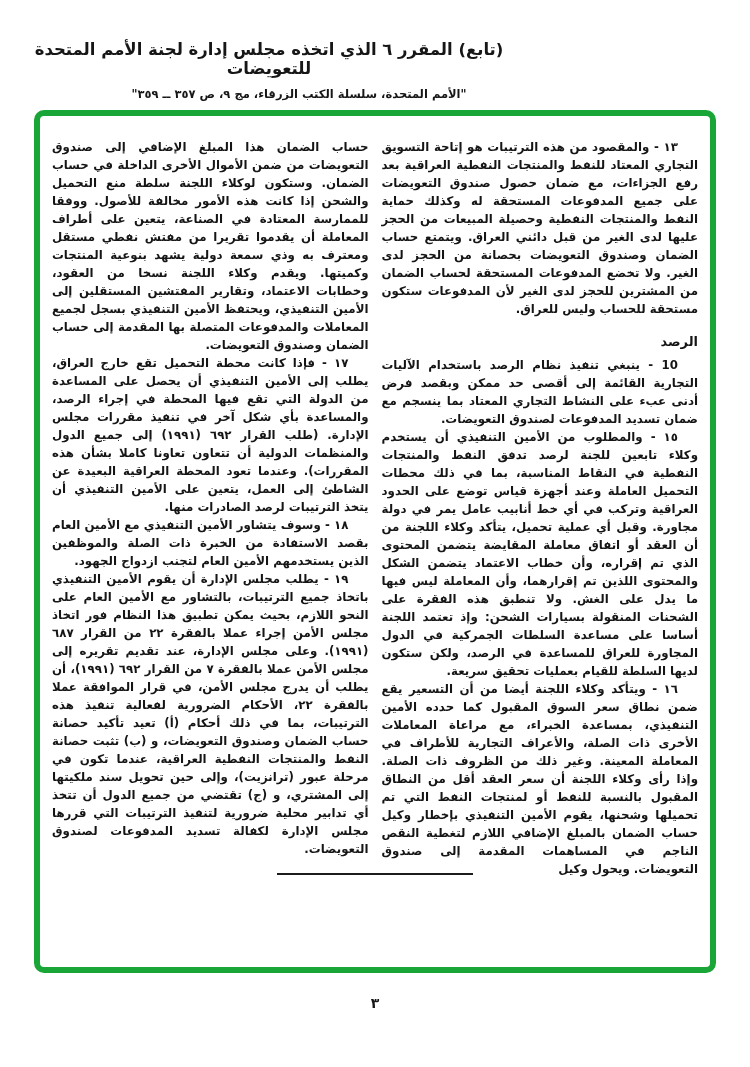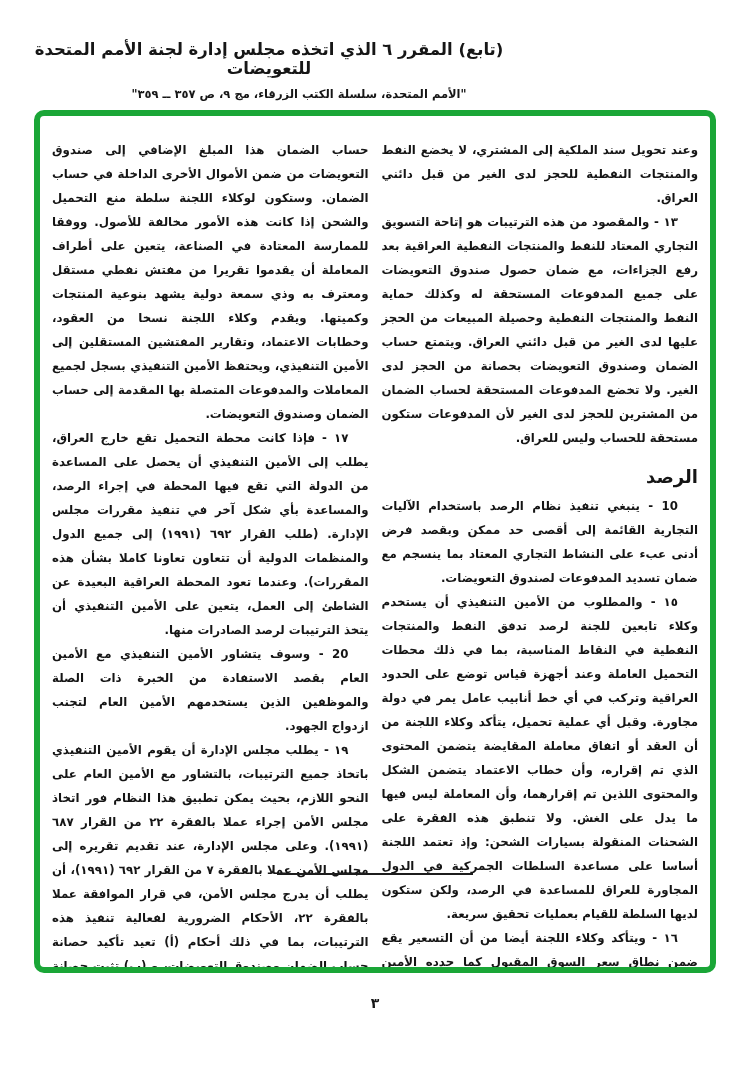--- a/index.html
+++ b/index.html
@@ -21,54 +21,53 @@
   .green-box{
     position:absolute;left:34px;top:110px;width:682px;height:863px;
     box-sizing:border-box;border:6px solid var(--green,#1aa637);border-radius:10px;
     background:#ffffff;overflow:hidden;
   }
   .columns{
     position:absolute;inset:0;display:flex;direction:rtl;
     padding:22px 12px 0 12px;gap:13px;
   }
   .col{flex:1 1 0;min-width:0;direction:rtl;text-align:justify;
-    font-size:11.8px;line-height:24px;font-weight:600;color:#151515;}
+    font-size:11.8px;line-height:18px;font-weight:600;color:#151515;}
   .col .para{margin:0;}
   .col .para.indent{text-indent:20px;}
-  .col .heading{font-weight:bold;margin:15px 0 5px 0;text-align:right;font-size:18px;}
+  .col .heading{font-weight:bold;margin:15px 0 5px 0;text-align:right;font-size:13px;}
   .end-divider{
     position:absolute;top:757px;left:50%;transform:translateX(-50%);
     width:196px;height:0;border-top:2px solid #1c1c1c;
   }
   .page-number{
     position:absolute;top:995px;left:0;width:750px;text-align:center;
     font-size:14px;font-weight:bold;
   }
 </style>
 </head>
 <body>
 
 <div class="header">
   <div class="doc-title">(تابع) المقرر ٦ الذي اتخذه مجلس إدارة لجنة الأمم المتحدة للتعويضات</div>
   <div class="doc-subtitle">"الأمم المتحدة، سلسلة الكتب الزرقاء، مج ٩، ص ٣٥٧ ــ ٣٥٩"</div>
 </div>
 
 <div class="green-box">
   <div class="columns">
     <div class="col">
-        <div class="para">وعند تحويل سند الملكية إلى المشتري، لا يخضع النفط والمنتجات النفطية للحجز لدى الغير من قبل دائني العراق.</div>
         <div class="para indent">١٣ -  والمقصود من هذه الترتيبات هو إتاحة التسويق التجاري المعتاد للنفط والمنتجات النفطية العراقية بعد رفع الجزاءات، مع ضمان حصول صندوق التعويضات على جميع المدفوعات المستحقة له وكذلك حماية النفط والمنتجات النفطية وحصيلة المبيعات من الحجز عليها لدى الغير من قبل دائني العراق. ويتمتع حساب الضمان وصندوق التعويضات بحصانة من الحجز لدى الغير. ولا تخضع المدفوعات المستحقة لحساب الضمان من المشترين للحجز لدى الغير لأن المدفوعات ستكون مستحقة للحساب وليس للعراق.</div>
         <div class="heading">الرصد</div>
         <div class="para indent">10 -  ينبغي تنفيذ نظام الرصد باستخدام الآليات التجارية القائمة إلى أقصى حد ممكن وبقصد فرض أدنى عبء على النشاط التجاري المعتاد بما ينسجم مع ضمان تسديد المدفوعات لصندوق التعويضات.</div>
         <div class="para indent">١٥ -  والمطلوب من الأمين التنفيذي أن يستخدم وكلاء تابعين للجنة لرصد تدفق النفط والمنتجات النفطية في النقاط المناسبة، بما في ذلك محطات التحميل العاملة وعند أجهزة قياس توضع على الحدود العراقية وتركب في أي خط أنابيب عامل يمر في دولة مجاورة. وقبل أي عملية تحميل، يتأكد وكلاء اللجنة من أن العقد أو اتفاق معاملة المقايضة يتضمن المحتوى الذي تم إقراره، وأن خطاب الاعتماد يتضمن الشكل والمحتوى اللذين تم إقرارهما، وأن المعاملة ليس فيها ما يدل على الغش. ولا تنطبق هذه الفقرة على الشحنات المنقولة بسيارات الشحن: وإذ تعتمد اللجنة أساسا على مساعدة السلطات الجمركية في الدول المجاورة للعراق للمساعدة في الرصد، ولكن ستكون لديها السلطة للقيام بعمليات تحقيق سريعة.</div>
         <div class="para indent">١٦ -  ويتأكد وكلاء اللجنة أيضا من أن التسعير يقع ضمن نطاق سعر السوق المقبول كما حدده الأمين التنفيذي، بمساعدة الخبراء، مع مراعاة المعاملات الأخرى ذات الصلة، والأعراف التجارية للأطراف في المعاملة المعينة. وغير ذلك من الظروف ذات الصلة. وإذا رأى وكلاء اللجنة أن سعر العقد أقل من النطاق المقبول بالنسبة للنفط أو لمنتجات النفط التي تم تحميلها وشحنها، يقوم الأمين التنفيذي بإخطار وكيل حساب الضمان بالمبلغ الإضافي اللازم لتغطية النقص الناجم في المساهمات المقدمة إلى صندوق التعويضات. ويحول وكيل</div>
       </div>
     <div class="col">
         <div class="para">حساب الضمان هذا المبلغ الإضافي إلى صندوق التعويضات من ضمن الأموال الأخرى الداخلة في حساب الضمان. وستكون لوكلاء اللجنة سلطة منع التحميل والشحن إذا كانت هذه الأمور مخالفة للأصول. ووفقا للممارسة المعتادة في الصناعة، يتعين على أطراف المعاملة أن يقدموا تقريرا من مفتش نفطي مستقل ومعترف به وذي سمعة دولية يشهد بنوعية المنتجات وكميتها. ويقدم وكلاء اللجنة نسخا من العقود، وخطابات الاعتماد، وتقارير المفتشين المستقلين إلى الأمين التنفيذي، ويحتفظ الأمين التنفيذي بسجل لجميع المعاملات والمدفوعات المتصلة بها المقدمة إلى حساب الضمان وصندوق التعويضات.</div>
         <div class="para indent">١٧ -  فإذا كانت محطة التحميل تقع خارج العراق، يطلب إلى الأمين التنفيذي أن يحصل على المساعدة من الدولة التي تقع فيها المحطة في إجراء الرصد، والمساعدة بأي شكل آخر في تنفيذ مقررات مجلس الإدارة. (طلب القرار ٦٩٢ (١٩٩١) إلى جميع الدول والمنظمات الدولية أن تتعاون تعاونا كاملا بشأن هذه المقررات). وعندما تعود المحطة العراقية البعيدة عن الشاطئ إلى العمل، يتعين على الأمين التنفيذي أن يتخذ الترتيبات لرصد الصادرات منها.</div>
-        <div class="para indent">20 -  وسوف يتشاور الأمين التنفيذي مع الأمين العام بقصد الاستفادة من الخبرة ذات الصلة والموظفين الذين يستخدمهم الأمين العام لتجنب ازدواج الجهود.</div>
+        <div class="para indent">١٨ -  وسوف يتشاور الأمين التنفيذي مع الأمين العام بقصد الاستفادة من الخبرة ذات الصلة والموظفين الذين يستخدمهم الأمين العام لتجنب ازدواج الجهود.</div>
         <div class="para indent">١٩ -  يطلب مجلس الإدارة أن يقوم الأمين التنفيذي باتخاذ جميع الترتيبات، بالتشاور مع الأمين العام على النحو اللازم، بحيث يمكن تطبيق هذا النظام فور اتخاذ مجلس الأمن إجراء عملا بالفقرة ٢٢ من القرار ٦٨٧ (١٩٩١). وعلى مجلس الإدارة، عند تقديم تقريره إلى مجلس الأمن عملا بالفقرة ٧ من القرار ٦٩٢ (١٩٩١)، أن يطلب أن يدرج مجلس الأمن، في قرار الموافقة عملا بالفقرة ٢٢، الأحكام الضرورية لفعالية تنفيذ هذه الترتيبات، بما في ذلك أحكام (أ) تعيد تأكيد حصانة حساب الضمان وصندوق التعويضات، و (ب) تثبت حصانة النفط والمنتجات النفطية العراقية، عندما تكون في مرحلة عبور (ترانزيت)، وإلى حين تحويل سند ملكيتها إلى المشتري، و (ج) تقتضي من جميع الدول أن تتخذ أي تدابير محلية ضرورية لتنفيذ الترتيبات التي قررها مجلس الإدارة لكفالة تسديد المدفوعات لصندوق التعويضات.</div>
       </div>
   </div>
   <div class="end-divider"></div>
 </div>
 
 <div class="page-number">٣</div>
 
 </body></html>

